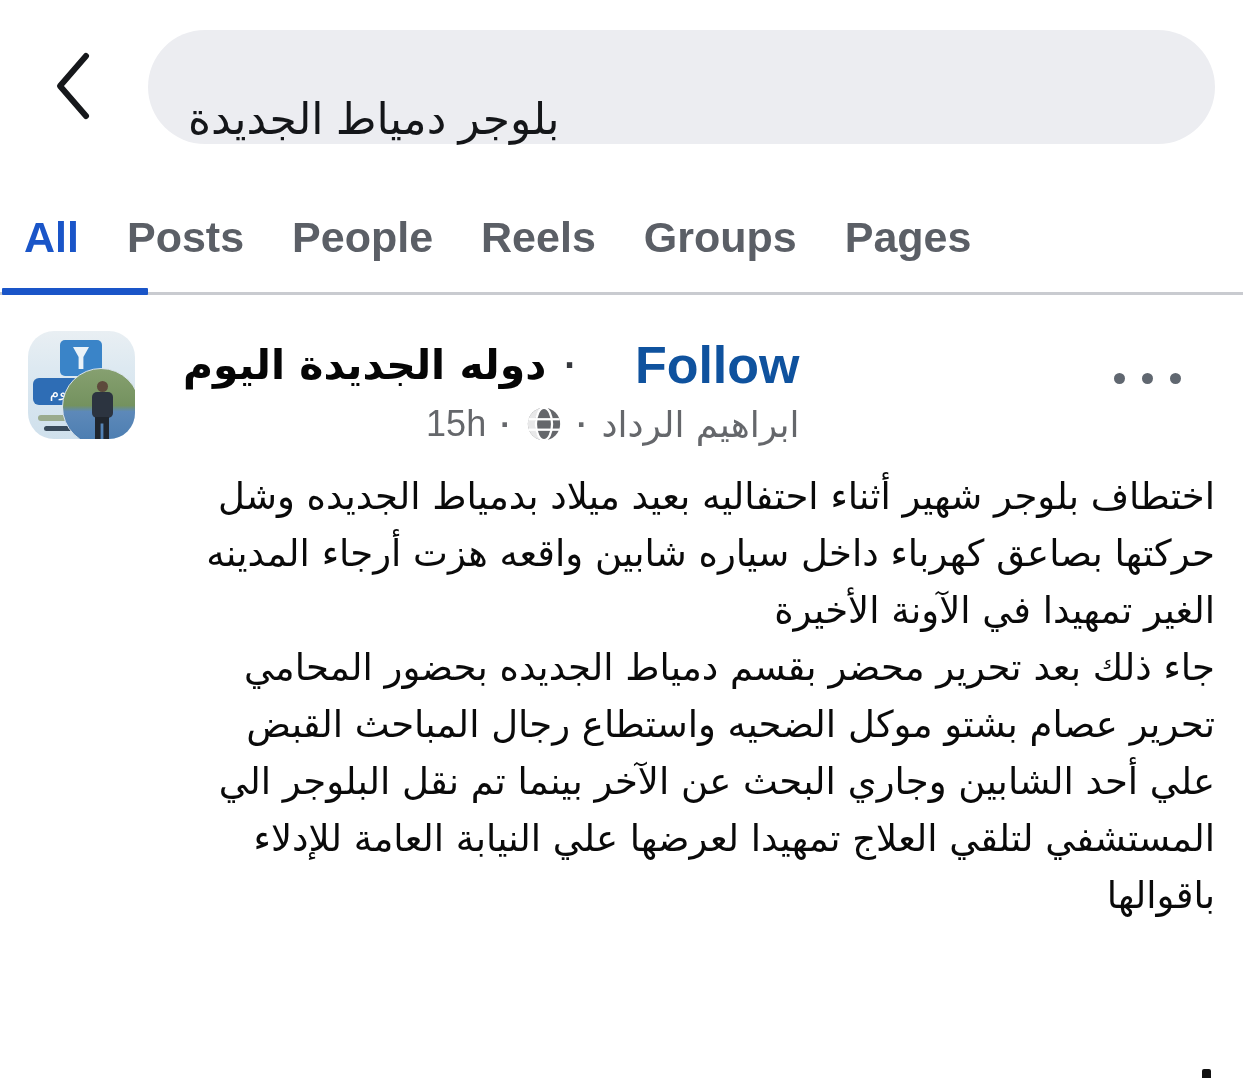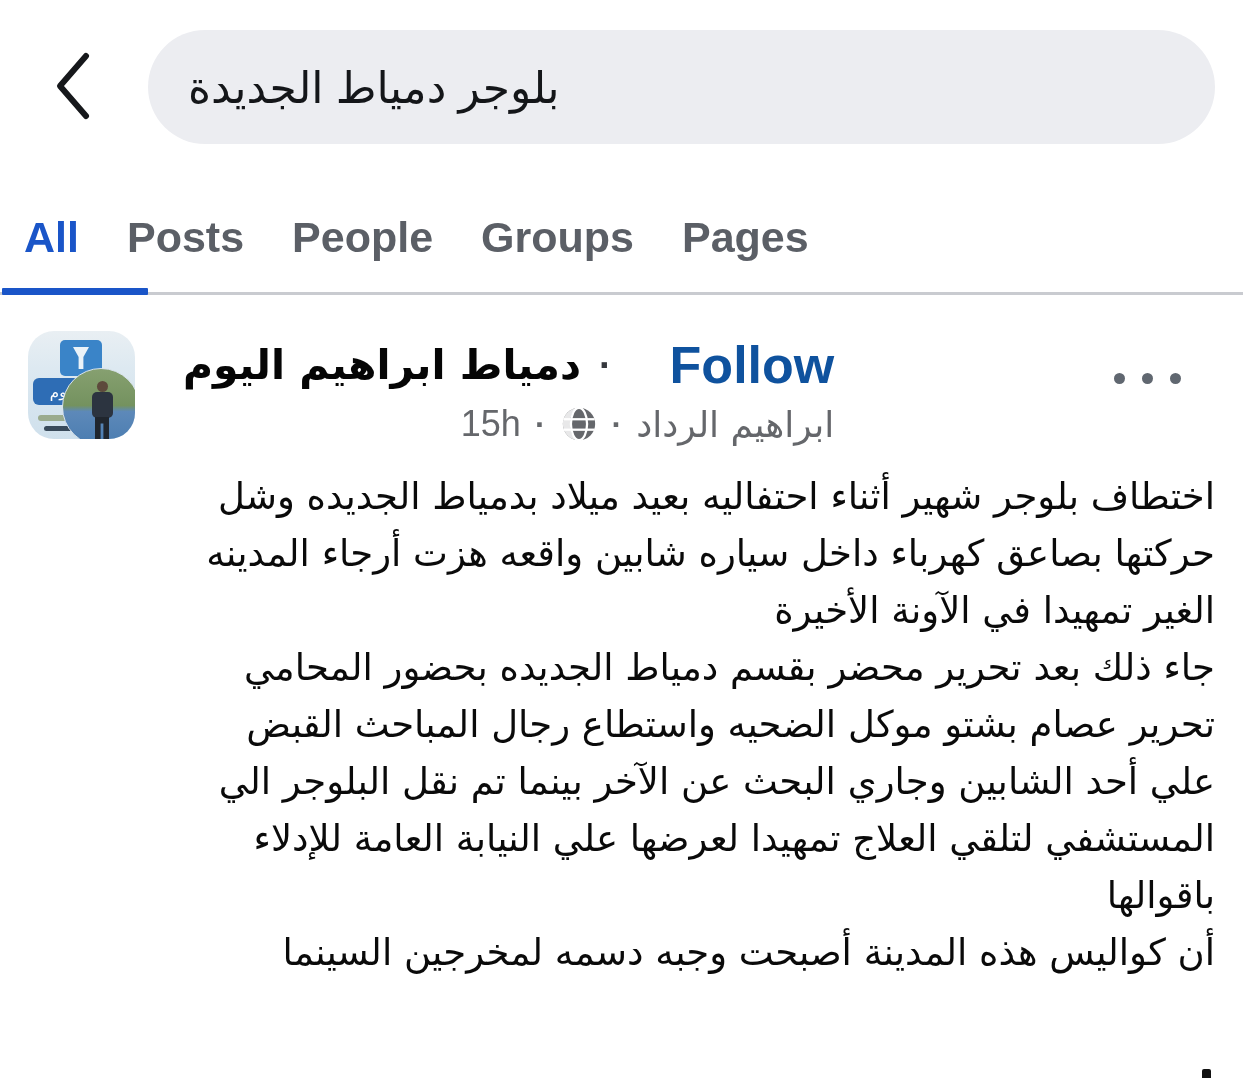--- a/index.html
+++ b/index.html
@@ -8,21 +8,21 @@
     position:relative; width:1243px; height:1078px;
     background:#ffffff; overflow:hidden;
     font-family:"Liberation Sans","DejaVu Sans",sans-serif;
     color:#0a0a0a;
   }
   
   .search-header { position:absolute; top:30px; left:0; right:0; height:114px; display:flex; align-items:center; }
   .back-btn { width:148px; height:114px; display:flex; align-items:center; justify-content:center; background:none; border:none; cursor:pointer; }
   .search-pill {
     flex:1; margin-right:28px; height:114px; border-radius:57px;
-    background:#ecedf1; display:flex; align-items:center;
+    background:#ecedf1; display:flex; align-items:flex-end;
     padding:0 40px; cursor:text;
   }
   .search-pill span { font-size:44px; color:#141619; direction:rtl; }
   
   .tabs { position:absolute; top:180px; left:0; right:0; height:115px; display:flex; flex-wrap:nowrap; white-space:nowrap; }
   .tab {
     padding:0 24px; display:flex; align-items:center;
     font-size:43px; font-weight:600; color:#5b5f66; cursor:pointer;
   }
   .tab.active { color:#1a55c8; }
@@ -96,20 +96,23 @@
     <div class="tab active">
         <span>All</span>
       </div>
     <div class="tab">
         <span>Posts</span>
       </div>
     <div class="tab">
         <span>People</span>
       </div>
     <div class="tab">
+        <span>Reels</span>
+      </div>
+    <div class="tab">
         <span>Groups</span>
       </div>
     <div class="tab">
         <span>Pages</span>
       </div>
 
     <div class="tabs-divider"></div>
     <div class="tab-underline"></div>
   </nav>
 
@@ -125,21 +128,21 @@
         <div class="av-tiny2"></div>
         <div class="av-photo">
           <div class="av-person-head"></div>
           <div class="av-person-body"></div>
           <div class="av-person-legs"></div>
         </div>
       </div>
 
       <div class="head-text">
         <div class="title-line">
-          <span class="page-name">دمياط ابراهيم اليوم</span>
+          <span class="page-name">دوله الجديدة اليوم</span>
           <span class="mid-dot">·</span>
           <a class="follow-link">Follow</a>
         </div>
         <div class="meta-line">
           <span class="meta-txt">15h</span>
           <span class="meta-dot">·</span>
           <span>
             <svg class="globe" viewBox="0 0 40 40">
               <circle cx="20" cy="20" r="17" fill="#65676b"></circle>
               <path d="M20 3 a17 17 0 0 0 0 34 a9.5 17 0 0 1 0-34 Z" fill="#ffffff" opacity="0.85"></path>
@@ -162,18 +165,17 @@
 
     <div class="post-body" dir="rtl">
       <div class="bline">اختطاف بلوجر شهير أثناء احتفاليه بعيد ميلاد بدمياط الجديده وشل</div>
       <div class="bline">حركتها بصاعق كهرباء داخل سياره شابين واقعه هزت أرجاء المدينه</div>
       <div class="bline">الغير تمهيدا في الآونة الأخيرة</div>
       <div class="bline">جاء ذلك بعد تحرير محضر بقسم دمياط الجديده بحضور المحامي</div>
       <div class="bline">تحرير عصام بشتو موكل الضحيه واستطاع رجال المباحث القبض</div>
       <div class="bline">علي أحد الشابين وجاري البحث عن الآخر بينما تم نقل البلوجر الي</div>
       <div class="bline">المستشفي لتلقي العلاج تمهيدا لعرضها علي النيابة العامة للإدلاء</div>
       <div class="bline">باقوالها</div>
-      <div class="bline">أن كواليس هذه المدينة أصبحت وجبه دسمه لمخرجين السينما</div>
       <div class="next-line-sliver"></div>
     </div>
   </article>
 
 </div>
 
 </body></html>

